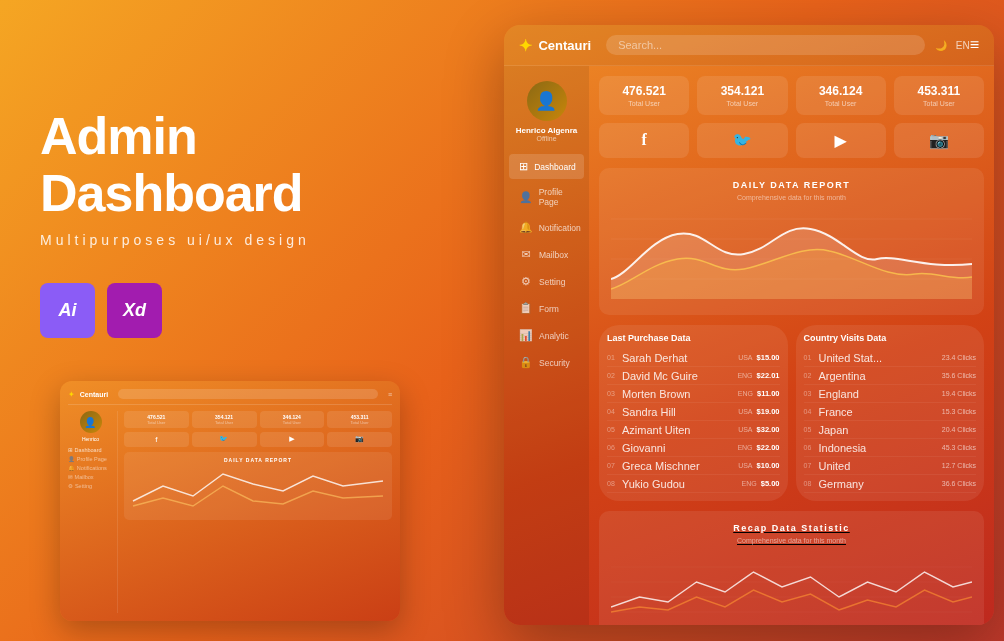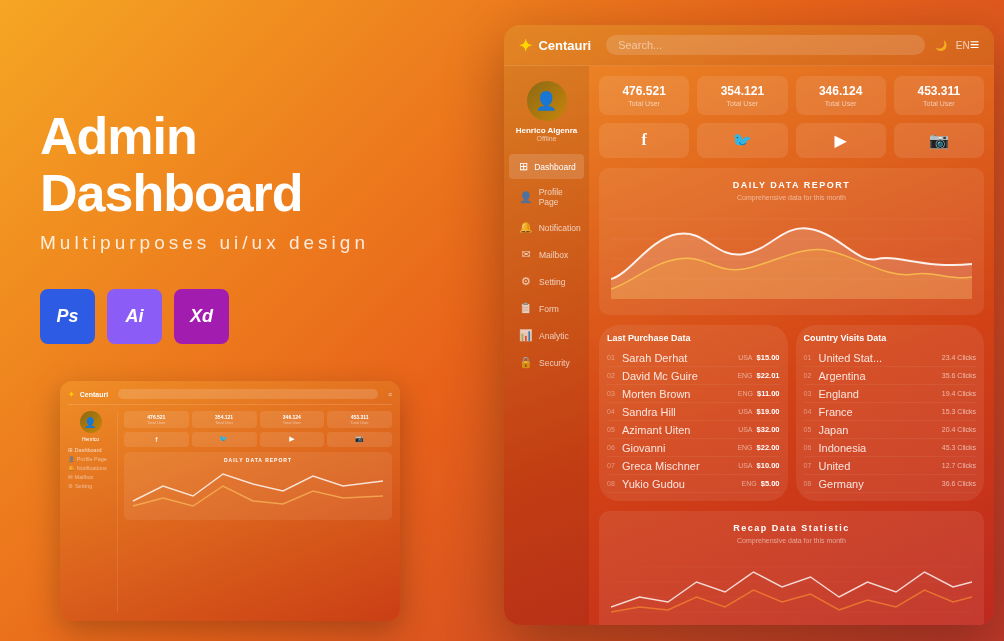--- a/index.html
+++ b/index.html
@@ -22,21 +22,21 @@
     }
     .main-title {
       color: #fff;
       font-size: 52px;
       font-weight: 800;
       line-height: 1.1;
       letter-spacing: -1px;
     }
     .sub-title {
       color: rgba(255,255,255,0.85);
-      font-size: 19px;
+      font-size: 14px;
       letter-spacing: 4px;
       margin-top: 10px;
       font-weight: 300;
     }
 
     
     .adobe-icons {
       display: flex;
       gap: 12px;
       margin-top: 35px;
@@ -299,20 +299,21 @@
     .row-clicks {
       color: rgba(255,255,255,0.6);
       font-size: 7px;
     }
 
     
     .recap-section {
       background: rgba(255,255,255,0.08);
       border-radius: 10px;
       padding: 12px;
+      text-decoration: underline;
     }
 
     
     .small-dash-overlay {
       position: absolute;
       left: 60px;
       bottom: 20px;
       width: 340px;
       height: 240px;
       border-radius: 12px;
@@ -324,23 +325,20 @@
 <body>
 
 <div class="left-panel">
   <h1 class="main-title">
     <span>Admin</span><br>
     <span>Dashboard</span>
   </h1>
   <p class="sub-title">Multipurposes ui/ux design</p>
 
   <div class="adobe-icons">
-    <div class="adobe-icon adobe-ps">
-      <span>Ps</span>
-    </div>
     <div class="adobe-icon adobe-ai">
       <span>Ai</span>
     </div>
     <div class="adobe-icon adobe-xd">
       <span>Xd</span>
     </div>
   </div>
 </div>
 
 <div class="small-dash-overlay" style="background: linear-gradient(160deg, rgba(240,145,40,0.85) 0%, rgba(200,60,20,0.9) 100%); border-radius: 12px; box-shadow: 0 10px 30px rgba(0,0,0,0.25);">

